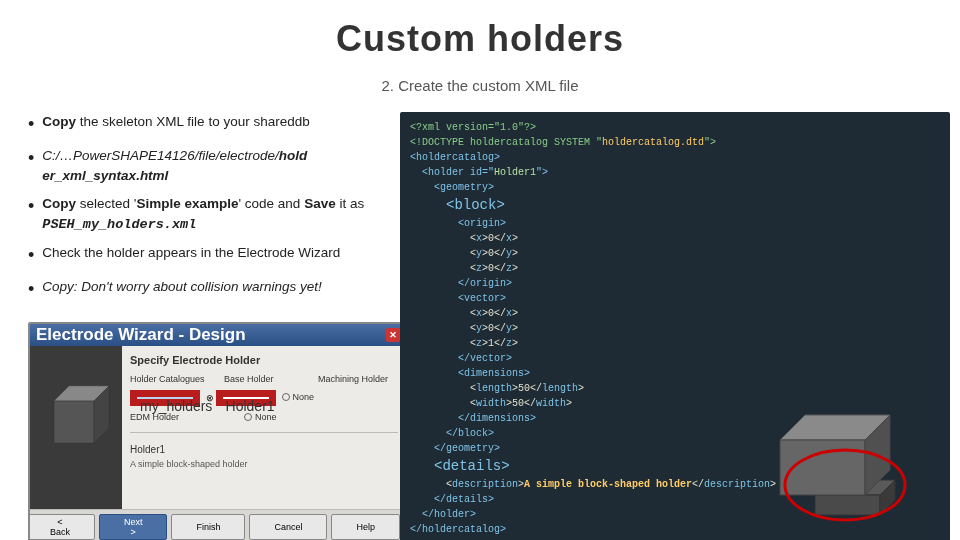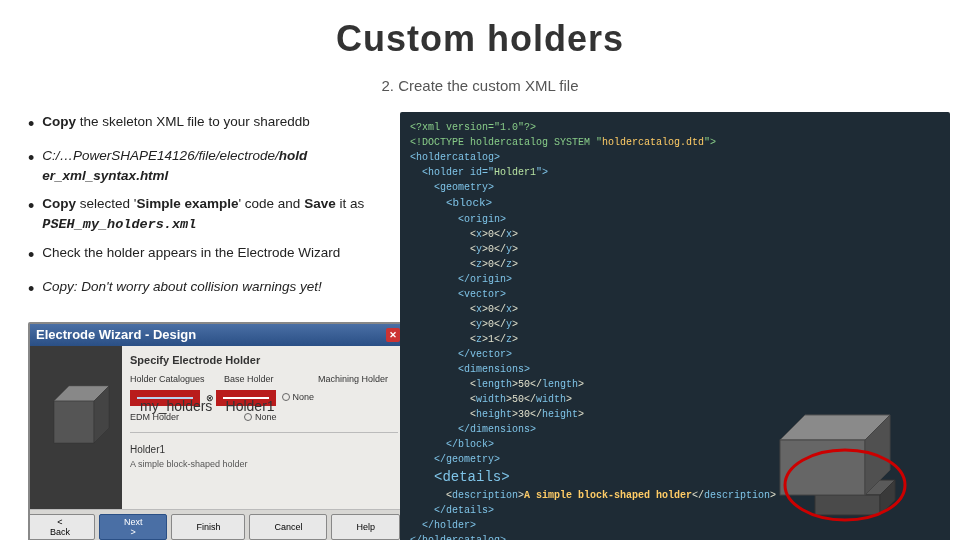--- a/index.html
+++ b/index.html
@@ -94,21 +94,21 @@
       height: 22px;
       display: flex;
       align-items: center;
       justify-content: space-between;
       padding: 0 6px;
       flex-shrink: 0;
     }
 
     .wizard-title-text {
       color: white;
-      font-size: 13px;
+      font-size: 17px;
       font-weight: bold;
     }
 
     .wizard-close-btn {
       width: 14px;
       height: 14px;
       background: #cc3333;
       border-radius: 2px;
       display: flex;
       align-items: center;
@@ -361,35 +361,34 @@
     </div>
   </div>
 
   <div class="right-col">
     <div class="xml-code-area">
       <div style="color:#88cc88;font-size:10px">&lt;?xml version="1.0"?&gt;</div>
       <div style="color:#88cc88;font-size:10px">&lt;!DOCTYPE holdercatalog SYSTEM "<span style="color:#ffcc66">holdercatalog.dtd</span>"&gt;</div>
       <div style="color:#7fc4e8;font-size:10px">&lt;holdercatalog&gt;</div>
       <div style="padding-left:12px;color:#7fc4e8;font-size:10px">&lt;holder id="<span style="color:#b5e0a0">Holder1</span>"&gt;</div>
       <div style="padding-left:24px;color:#7fc4e8;font-size:10px">&lt;geometry&gt;</div>
-      <div style="padding-left:36px;color:#7fc4e8;font-size:11px">&lt;block&gt;</div>
+      <div style="padding-left:36px;color:#7fc4e8;font-size:14px">&lt;block&gt;</div>
       <div style="padding-left:48px;color:#7fc4e8;font-size:10px">&lt;origin&gt;</div>
       <div style="padding-left:60px;color:#e0e0cc;font-size:10px">&lt;<span style="color:#7fc4e8">x</span>&gt;0&lt;/<span style="color:#7fc4e8">x</span>&gt;</div>
       <div style="padding-left:60px;color:#e0e0cc;font-size:10px">&lt;<span style="color:#7fc4e8">y</span>&gt;0&lt;/<span style="color:#7fc4e8">y</span>&gt;</div>
       <div style="padding-left:60px;color:#e0e0cc;font-size:10px">&lt;<span style="color:#7fc4e8">z</span>&gt;0&lt;/<span style="color:#7fc4e8">z</span>&gt;</div>
       <div style="padding-left:48px;color:#7fc4e8;font-size:10px">&lt;/origin&gt;</div>
       <div style="padding-left:48px;color:#7fc4e8;font-size:10px">&lt;vector&gt;</div>
       <div style="padding-left:60px;color:#e0e0cc;font-size:10px">&lt;<span style="color:#7fc4e8">x</span>&gt;0&lt;/<span style="color:#7fc4e8">x</span>&gt;</div>
       <div style="padding-left:60px;color:#e0e0cc;font-size:10px">&lt;<span style="color:#7fc4e8">y</span>&gt;0&lt;/<span style="color:#7fc4e8">y</span>&gt;</div>
       <div style="padding-left:60px;color:#e0e0cc;font-size:10px">&lt;<span style="color:#7fc4e8">z</span>&gt;1&lt;/<span style="color:#7fc4e8">z</span>&gt;</div>
       <div style="padding-left:48px;color:#7fc4e8;font-size:10px">&lt;/vector&gt;</div>
       <div style="padding-left:48px;color:#7fc4e8;font-size:10px">&lt;dimensions&gt;</div>
       <div style="padding-left:60px;color:#e0e0cc;font-size:10px">&lt;<span style="color:#7fc4e8">length</span>&gt;50&lt;/<span style="color:#7fc4e8">length</span>&gt;</div>
       <div style="padding-left:60px;color:#e0e0cc;font-size:10px">&lt;<span style="color:#7fc4e8">width</span>&gt;50&lt;/<span style="color:#7fc4e8">width</span>&gt;</div>
-      <div style="padding-left:60px;color:#e0e0cc;font-size:10px">&lt;<span style="color:#7fc4e8">height</span>&gt;30&lt;/<span style="color:#7fc4e8">height</span>&gt;</div>
       <div style="padding-left:48px;color:#7fc4e8;font-size:10px">&lt;/dimensions&gt;</div>
       <div style="padding-left:36px;color:#7fc4e8;font-size:10px">&lt;/block&gt;</div>
       <div style="padding-left:24px;color:#7fc4e8;font-size:10px">&lt;/geometry&gt;</div>
       <div style="padding-left:24px;color:#7fc4e8;font-size:14px">&lt;details&gt;</div>
       <div style="padding-left:36px;color:#e0e0cc;font-size:10px">&lt;<span style="color:#7fc4e8">description</span>&gt;<span style="color:#ffcc66;font-weight:bold">A simple block-shaped holder</span>&lt;/<span style="color:#7fc4e8">description</span>&gt;</div>
       <div style="padding-left:24px;color:#7fc4e8;font-size:10px">&lt;/details&gt;</div>
       <div style="padding-left:12px;color:#7fc4e8;font-size:10px">&lt;/holder&gt;</div>
       <div style="color:#7fc4e8;font-size:10px">&lt;/holdercatalog&gt;</div>
 
       <div style="position:absolute;right:10px;bottom:10px">

